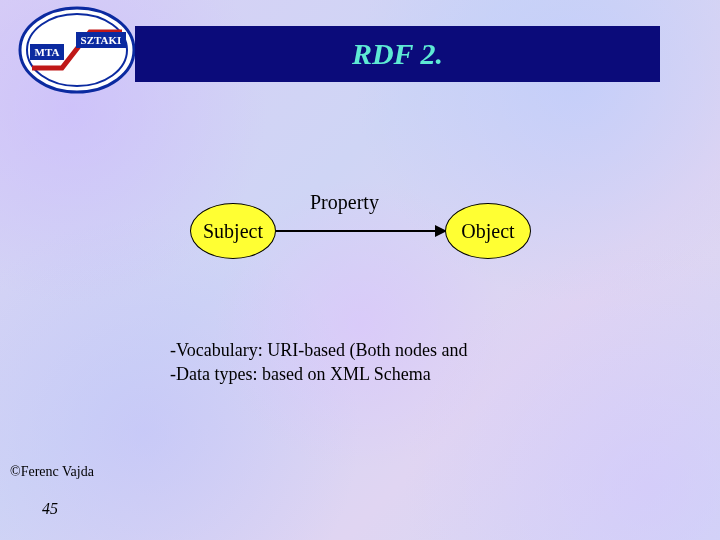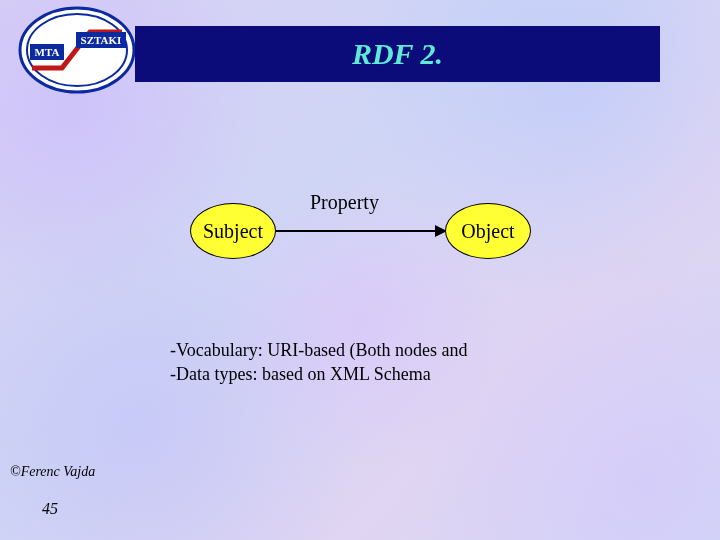--- a/index.html
+++ b/index.html
@@ -78,21 +78,20 @@
     left: 170px; top: 338px;
     width: 460px;
     font-size: 18px;
     line-height: 1.35;
   }
   .line1b { padding-left: 218px; display: block; }
   .footer-author {
     position: absolute;
     left: 10px; bottom: 60px;
     font-size: 14px;
-    font-style: italic;
   }
   .footer-page {
     position: absolute;
     left: 42px; bottom: 22px;
     font-size: 16px;
     font-style: italic;
   }
 </style>
 </head>
 <body>

